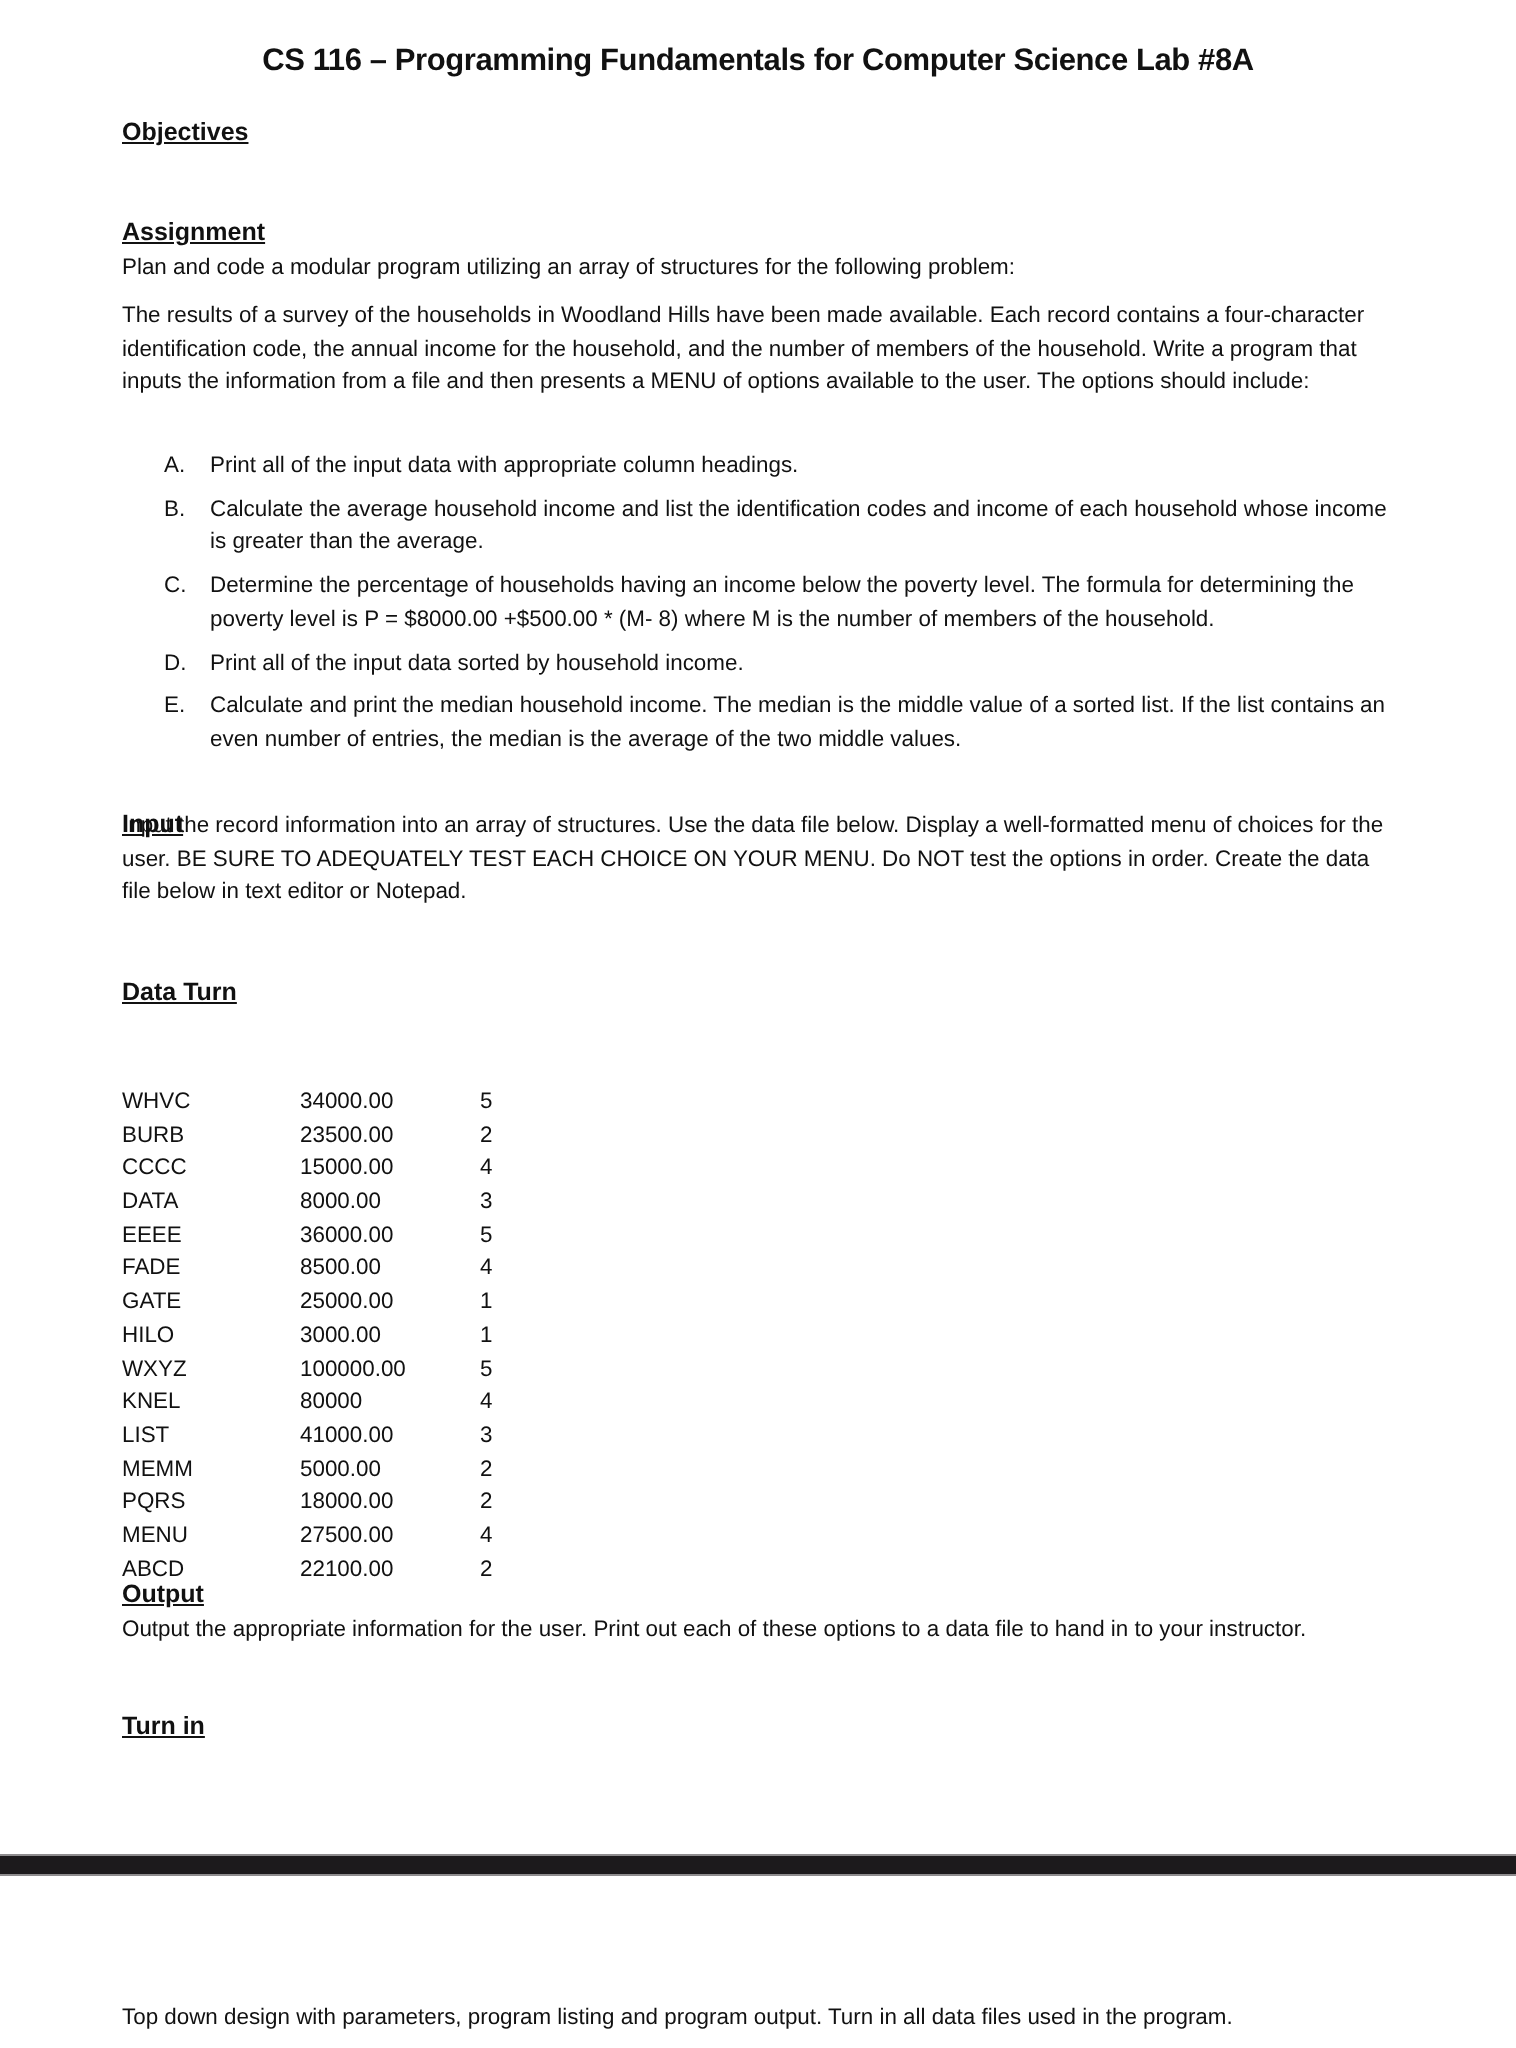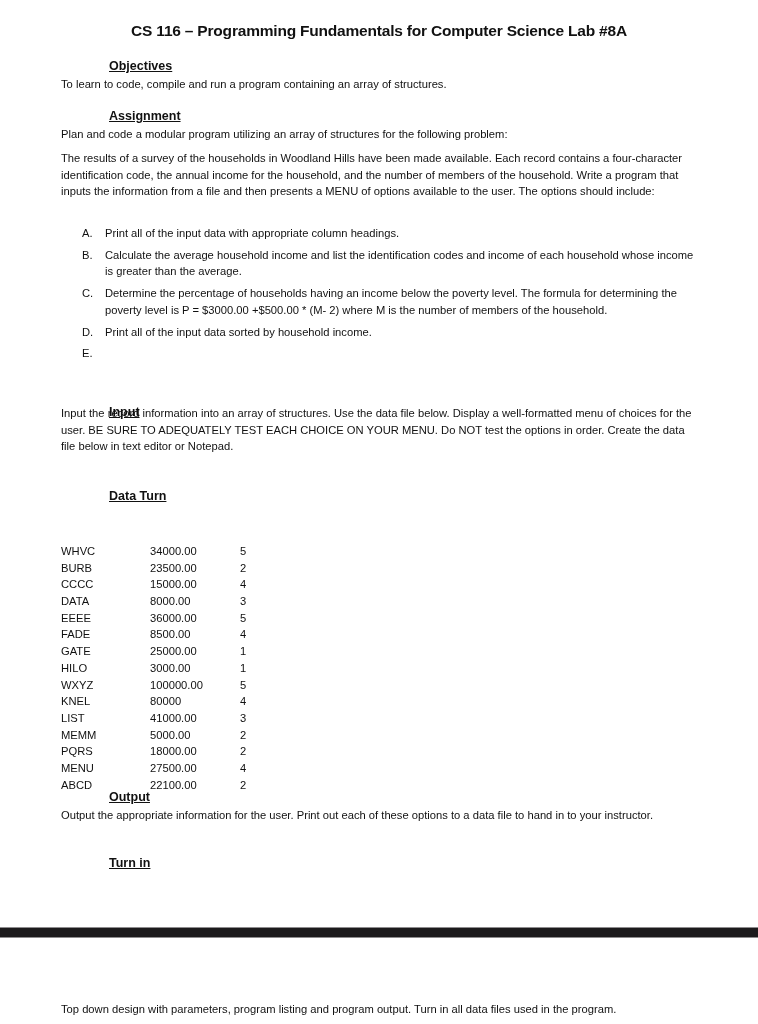--- a/index.html
+++ b/index.html
@@ -31,21 +31,20 @@
       letter-spacing: -0.2px;
       color: #111;
     }
     .heading {
       position: absolute;
       left: 61px;
       font-size: 12.5px;
       font-weight: bold;
       text-decoration: underline;
       color: #111;
-      margin-left: 48px;
     }
     .para {
       position: absolute;
       left: 61px;
       width: 640px;
       font-size: 11.2px;
       line-height: 16.7px;
       color: #111;
     }
     .options {
@@ -108,45 +107,45 @@
     }
   </style>
 </head>
 <body>
 
 <div class="page">
 
   <div class="title">CS 116 – Programming Fundamentals for Computer Science Lab #8A</div>
 
   <div class="heading" style="top:59px;">Objectives</div>
-  <div class="para" style="top:76px;">To learn to code, compile and run a program containing an array of structures.</div>
 
   <div class="heading" style="top:109px;">Assignment</div>
   <div class="para" style="top:126px;">Plan and code a modular program utilizing an array of structures for the following problem:</div>
   <div class="para" style="top:150px; width:625px;">The results of a survey of the households in Woodland Hills have been made available. Each record contains a four-character identification code, the annual income for the household, and the number of members of the household. Write a program that inputs the information from a file and then presents a MENU of options available to the user. The options should include:</div>
 
   <ul class="options" style="top:225px;">
     <li>
       <span class="opt-letter">A.</span>
       <span>Print all of the input data with appropriate column headings.</span>
     </li>
     <li>
       <span class="opt-letter">B.</span>
       <span>Calculate the average household income and list the identification codes and income of each household whose income is greater than the average.</span>
     </li>
     <li>
       <span class="opt-letter">C.</span>
-      <span>Determine the percentage of households having an income below the poverty level. The formula for determining the poverty level is P = $3000.00 +$500.00 * (M- 2) where M is the number of members of the household.</span>
+      <span>Determine the percentage of households having an income below the poverty level. The formula for determining the poverty level is P = $8000.00 +$500.00 * (M- 8) where M is the number of members of the household.</span>
     </li>
     <li>
       <span class="opt-letter">D.</span>
       <span>Print all of the input data sorted by household income.</span>
     </li>
     <li>
       <span class="opt-letter">E.</span>
+      <span>Calculate and print the median household income. The median is the middle value of a sorted list. If the list contains an even number of entries, the median is the average of the two middle values.</span>
     </li>
   </ul>
 
   <div class="heading" style="top:405px;">Input</div>
   <div class="para" style="top:405px;">Input the record information into an array of structures. Use the data file below. Display a well-formatted menu of choices for the user. BE SURE TO ADEQUATELY TEST EACH CHOICE ON YOUR MENU. Do NOT test the options in order. Create the data file below in text editor or Notepad.</div>
 
   <div class="heading" style="top:489px;">Data Turn</div>
   <div class="datafile">
     <div class="row">
         <span class="code">WHVC</span>

